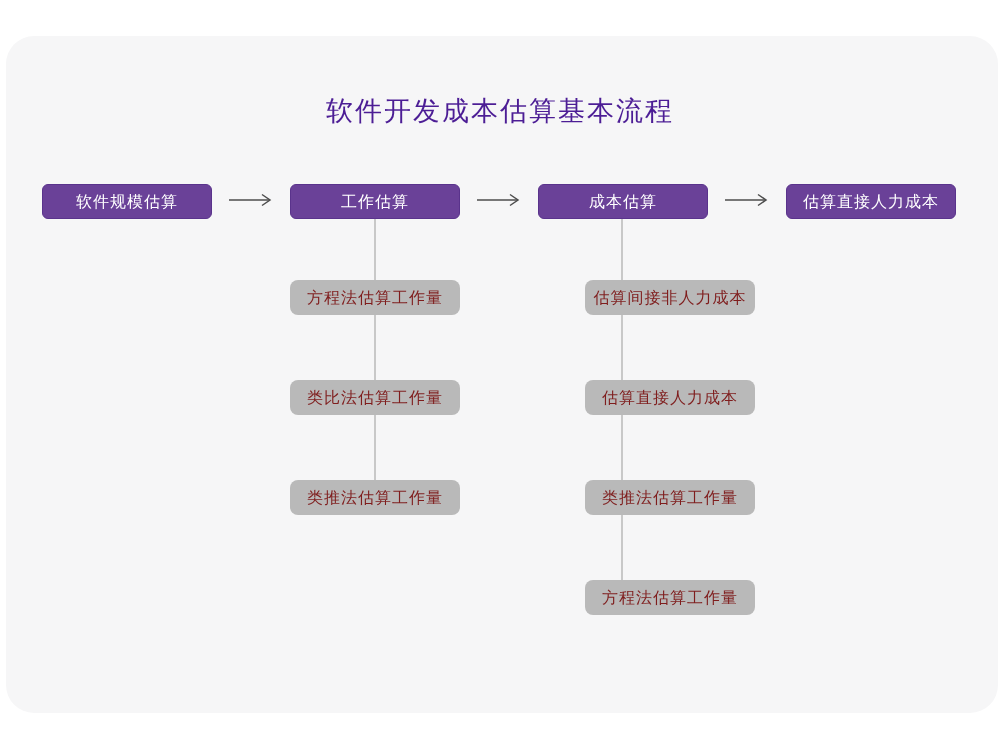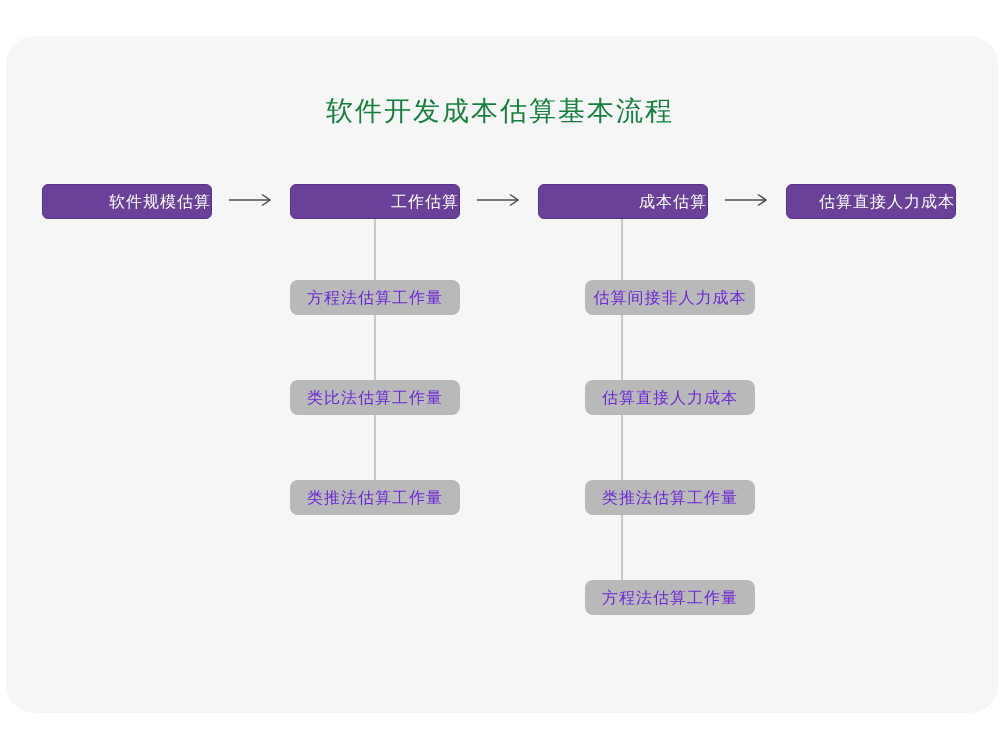--- a/index.html
+++ b/index.html
@@ -27,36 +27,36 @@
   }
   .diagram-title {
     position: absolute;
     left: 0;
     top: 93px;
     width: 1000px;
     text-align: center;
     font-size: 27px;
     font-weight: 500;
     letter-spacing: 2px;
-    color: #15803d;
+    color: #4c1d95;
   }
   .stage-box {
     position: absolute;
     top: 184px;
     width: 170px;
     height: 35px;
     box-sizing: border-box;
     background: var(--accent, #6a4198);
     border: 1px solid var(--accent-border, #5a338c);
     border-radius: 6px;
     color: #ffffff;
     font-size: 16px;
     letter-spacing: 1px;
     line-height: 33px;
-    text-align: right;
+    text-align: center;
     z-index: 3;
   }
   .stage-1 { left: 42px; }
   .stage-2 { left: 290px; }
   .stage-3 { left: 538px; }
   .stage-4 { left: 786px; }
   .flow-arrow {
     position: absolute;
     top: 192px;
     width: 46px;
@@ -82,21 +82,21 @@
     top: 219px;
     height: 380px;
   }
   .sub-box {
     position: absolute;
     width: 170px;
     height: 35px;
     box-sizing: border-box;
     background: var(--subbox-bg, #b9b9b9);
     border-radius: 8px;
-    color: #6d28d9;
+    color: #7f1d1d;
     font-size: 16px;
     letter-spacing: 1px;
     line-height: 35px;
     text-align: center;
     z-index: 3;
   }
   .col-work { left: 290px; }
   .col-cost { left: 537px; margin-left: 48px; }
   .row-0 { top: 280px; }
   .row-1 { top: 380px; }

